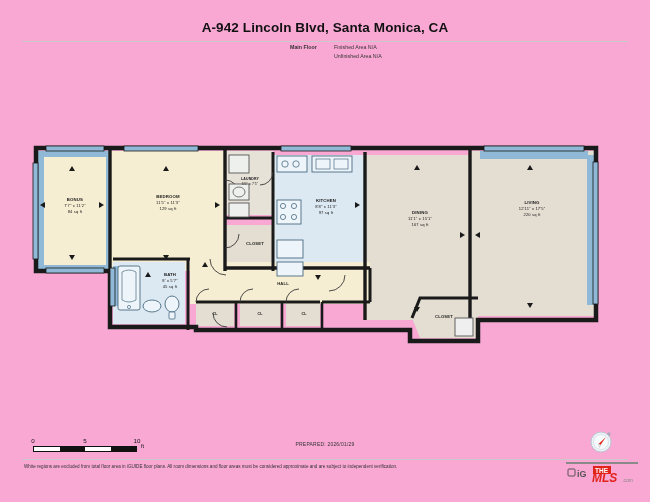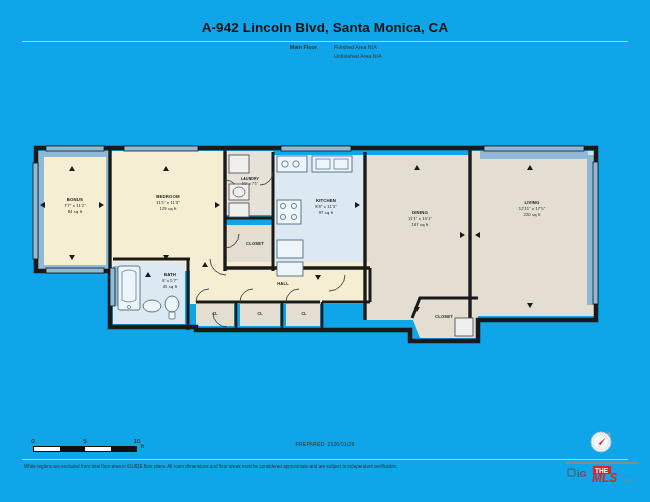--- a/index.html
+++ b/index.html
@@ -1,17 +1,17 @@
 <!DOCTYPE html>
 <html><head>
 <meta charset="utf-8">
 <style>
   html,body{margin:0;padding:0;background:#fff;}
   body{width:650px;height:502px;font-family:"Liberation Sans",sans-serif;color:#111;overflow:hidden;position:relative;}
-  #page{position:absolute;inset:0;background:#0ea5e9;}
+  #page{position:absolute;inset:0;background:#f9a8d4;}
 
   
   .title{position:absolute;left:0;top:20px;width:650px;text-align:center;
          font-size:13.5px;font-weight:bold;letter-spacing:.1px;color:#111;}
   .hrule{position:absolute;left:22px;top:41px;width:606px;height:1px;background:#c9c9c9;}
   .meta{position:absolute;left:290px;top:44px;font-size:5.3px;color:#333;}
   .meta .row{display:flex;margin-bottom:3px;}
   .meta .lbl{font-weight:bold;width:44px;}
   .meta .val{}
 

